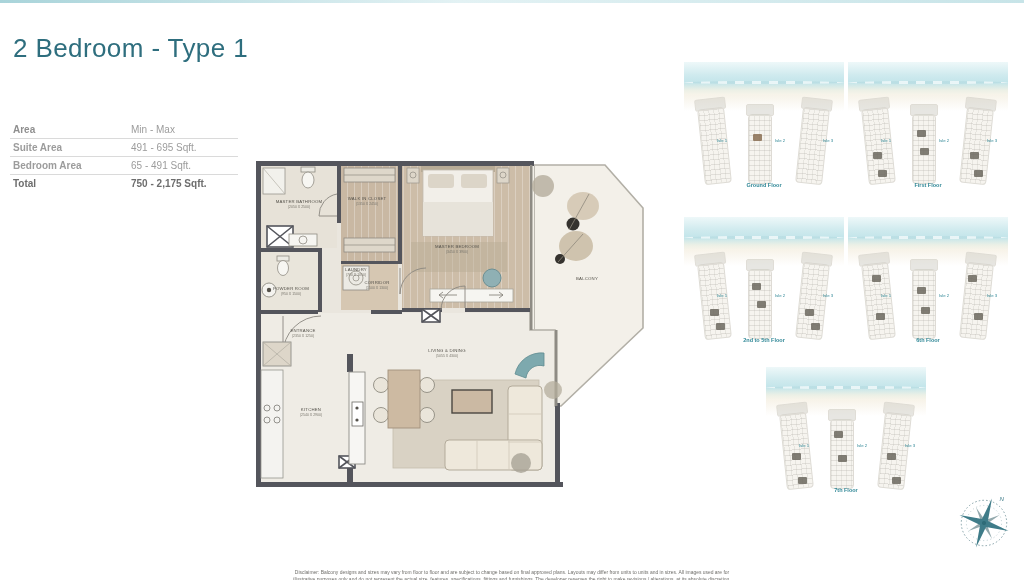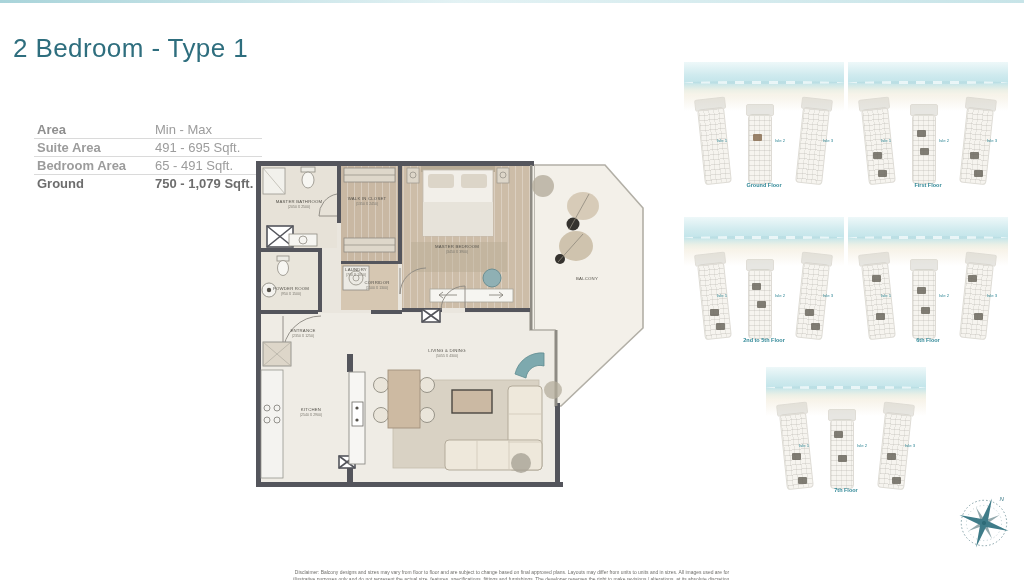--- a/index.html
+++ b/index.html
@@ -10,21 +10,21 @@
   }
   
   .top-accent{position:absolute;left:0;top:0;width:1024px;height:3px;
     background:linear-gradient(90deg,#a9d4da 0%,#e3f2f4 45%,#c7e4e8 100%);}
 
   
   .page-title{position:absolute;left:13px;top:16px;font-size:26px;letter-spacing:.4px;
     color:#2e6e7e;font-weight:500;}
 
   
-  .area-table{position:absolute;left:10px;top:121px;width:228px;font-size:13px;color:#9c9c9c;margin-left:24px;}
+  .area-table{position:absolute;left:10px;top:121px;width:228px;font-size:10px;color:#9c9c9c;}
   .area-table .row{display:flex;align-items:center;height:17px;border-bottom:1px solid #dadada;}
   .area-table .row:last-child{border-bottom:none;}
   .area-table .lbl{width:118px;padding-left:3px;font-weight:bold;}
   .area-table .val{flex:1;}
   .area-table .hdr .lbl{font-weight:bold;color:#8f8f8f;}
   .area-table .total{color:#6d6d6d;font-weight:bold;}
 
   
   .floorplan{position:absolute;left:253px;top:158px;width:395px;height:332px;}
   .floorplan text{font-family:"Liberation Sans",sans-serif;}
@@ -80,22 +80,22 @@
   </div>
   <div class="row">
     <span class="lbl">Suite Area</span>
     <span class="val">491 - 695 Sqft.</span>
   </div>
   <div class="row">
     <span class="lbl">Bedroom Area</span>
     <span class="val">65 - 491 Sqft.</span>
   </div>
   <div class="row total">
-    <span class="lbl">Ground</span>
-    <span class="val">750 - 1,079 Sqft.</span>
+    <span class="lbl">Total</span>
+    <span class="val">750 - 2,175 Sqft.</span>
   </div>
 </div>
 
 <svg class="floorplan" viewBox="0 0 395 332">
   <defs>
     <pattern id="wood" width="7" height="7" patternUnits="userSpaceOnUse">
       <rect width="7" height="7" fill="none"></rect>
       <line x1="3.5" y1="0" x2="3.5" y2="7" stroke="rgba(255,255,255,.28)" stroke-width="1"></line>
     </pattern>
   </defs>

